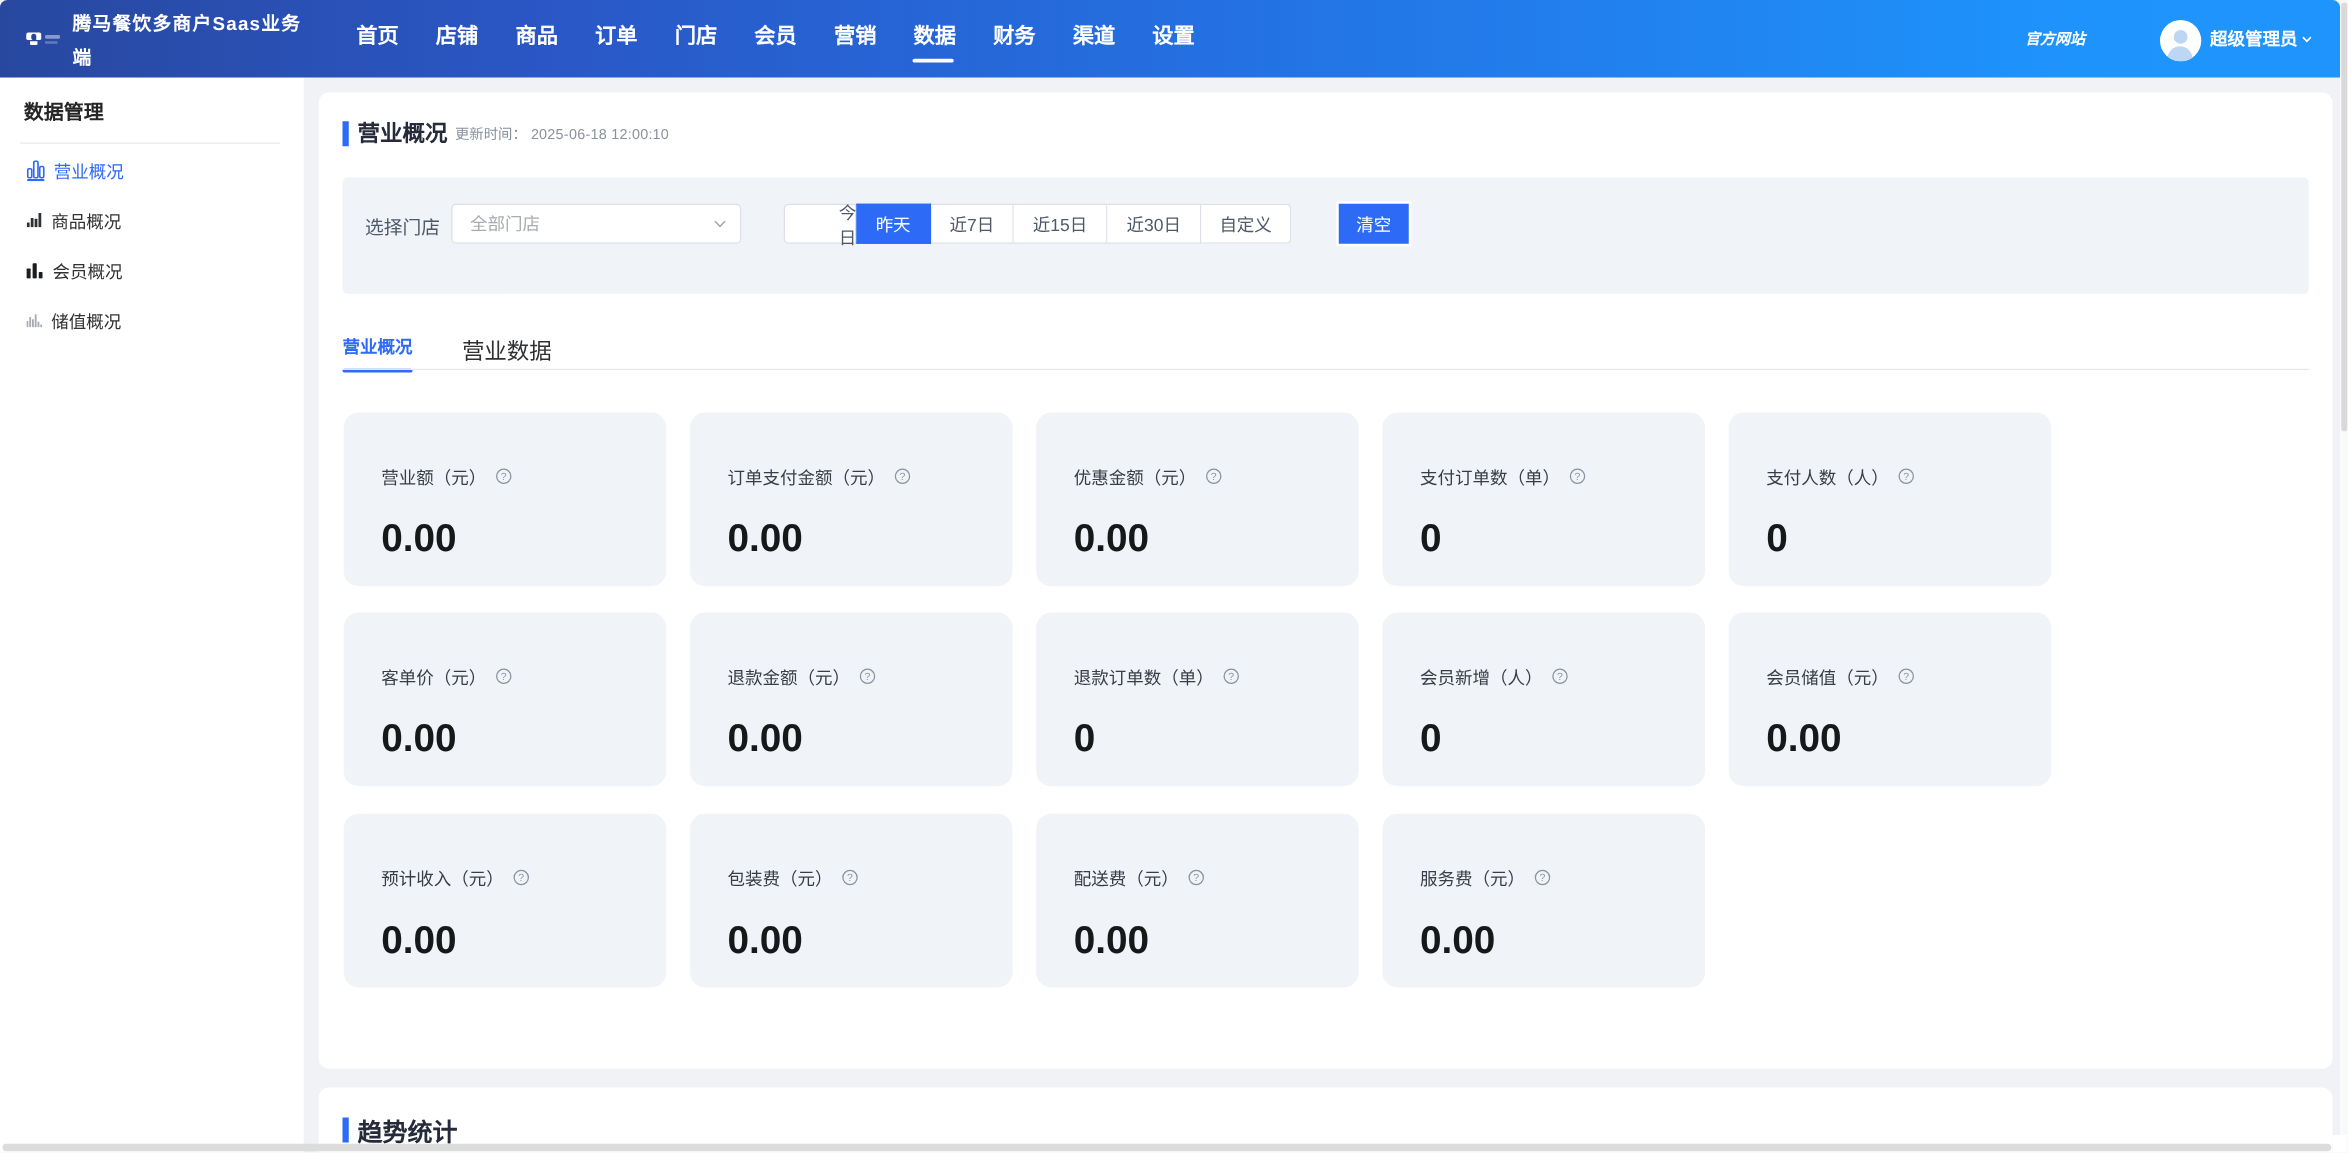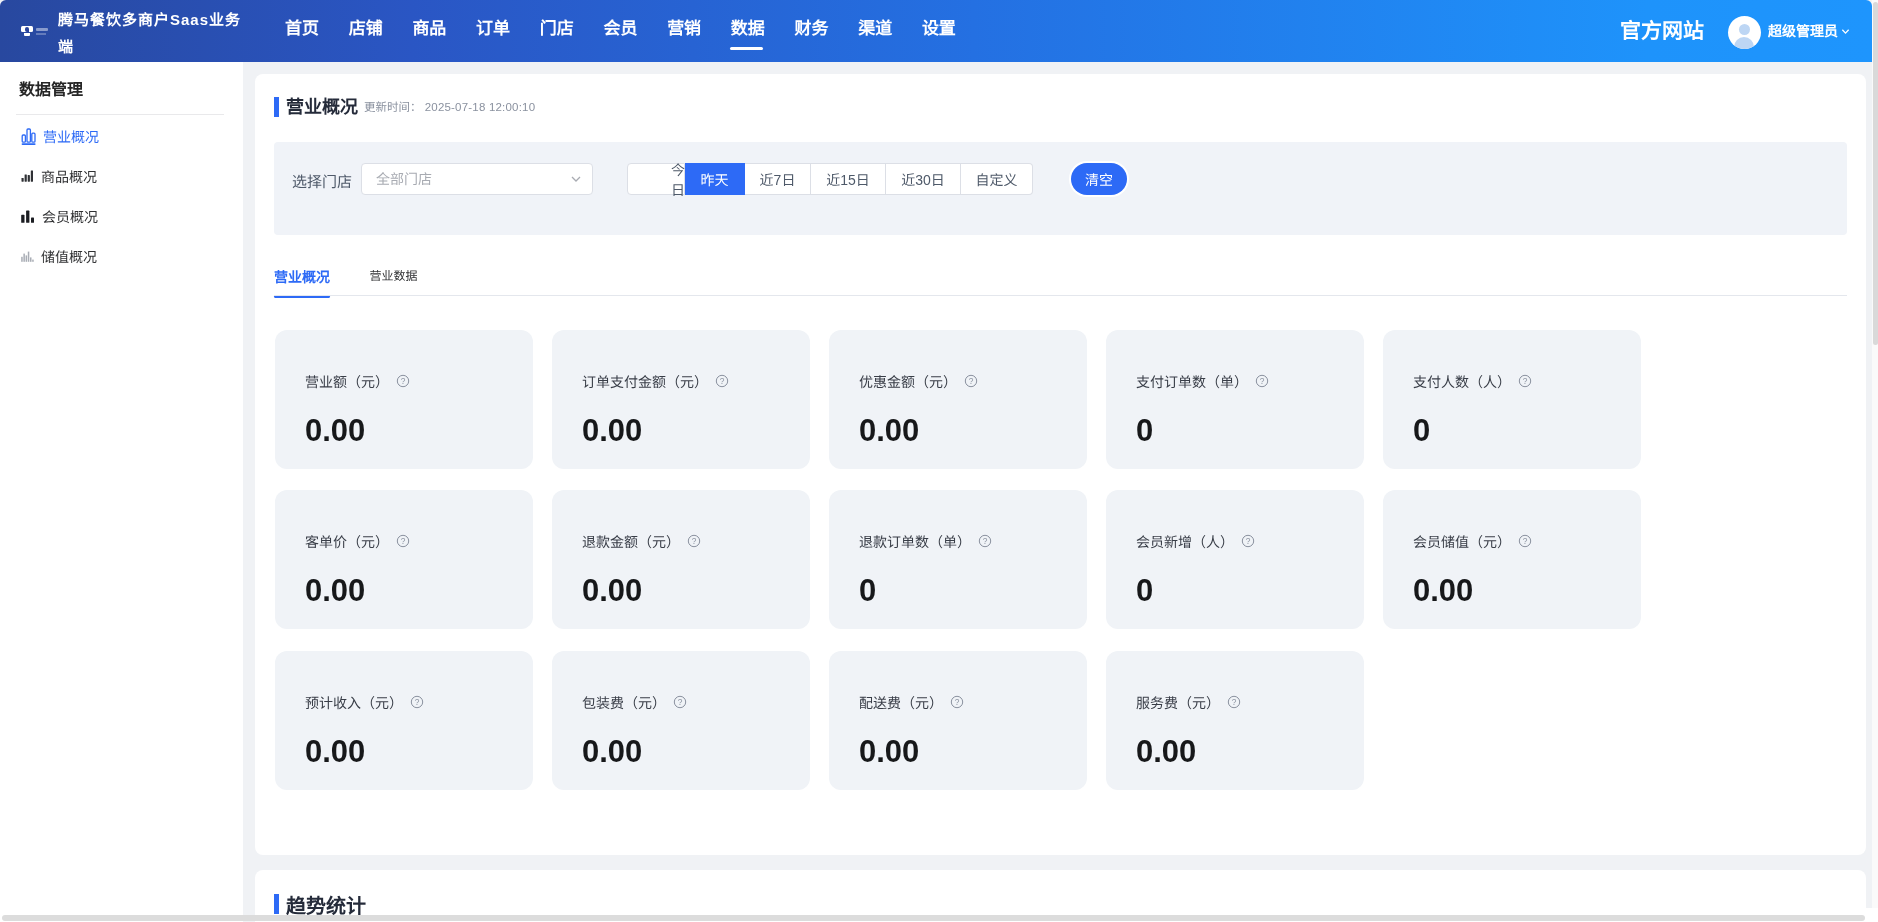--- a/index.html
+++ b/index.html
@@ -14,21 +14,21 @@
   color:#fff; border-radius:6px 6px 0 0; }
 #logoicon { position:absolute; left:21px; top:25.8px; width:11.5px; height:6.6px; background:#fff; border-radius:1.5px; }
 #logoicon:before { content:""; position:absolute; left:3.6px; top:1.4px; width:4.2px; height:4.4px; background:#29439b; border-radius:50% 50% 0 50%; }
 #logoicon:after { content:""; position:absolute; left:2.6px; top:7.4px; width:6.2px; height:3.2px; background:#fff; border-radius:0 0 1px 1px; }
 #logotxt { position:absolute; left:36px; top:28px; width:12px; height:3px; background:rgba(255,255,255,.45); border-radius:1px; }
 #logotxt:after { content:""; position:absolute; left:0; top:4.5px; width:10px; height:2px; background:rgba(255,255,255,.28); }
 #brand { position:absolute; left:58px; top:6px; width:196px; font-size:15px; font-weight:700; line-height:27px; letter-spacing:1px; }
 #nav { position:absolute; left:285px; top:0; height:52px; display:flex; align-items:center; }
 #nav span { display:block; width:34px; margin-right:29.7px; font-size:17px; font-weight:600; white-space:nowrap; }
 #navline { position:absolute; left:730px; top:46.5px; width:33px; height:3.5px; background:#fff; border-radius:2px; }
-#site { position:absolute; left:1620px; top:0; height:48px; line-height:62px; font-size:21px; font-weight:600; }
+#site { position:absolute; left:1620px; top:0; height:48px; line-height:62px; font-size:12px; font-weight:600;font-style:italic; }
 #avatar { position:absolute; left:1727.5px; top:15.5px; width:33px; height:33px; background:#fff; border-radius:50%; overflow:hidden; }
 #avatar .hd { position:absolute; left:11px; top:8.5px; width:11px; height:11px; border-radius:50%; background:#bdd6f4; }
 #avatar .bd { position:absolute; left:6.5px; top:21px; width:20px; height:12px; border-radius:10px 10px 0 0; background:#bdd6f4; }
 #uname { position:absolute; left:1768px; top:0; height:62px; line-height:62px; font-size:14px; font-weight:600; }
 #caret { position:absolute; left:1841px; top:27px; width:9px; height:9px; }
 
 
 #sidebar { position:absolute; left:0; top:62px; width:243px; height:860px; background:#fff; }
 #sb-title { position:absolute; left:19px; top:14px; font-size:16px; font-weight:700; color:#262626; }
 #sb-div { position:absolute; left:16px; top:52px; width:208px; height:1px; background:#e9e9eb; }
@@ -45,25 +45,25 @@
 
 #filter { position:absolute; left:19px; top:68px; width:1573px; height:93px; background:#f0f3f8; border-radius:4px; }
 #sel { position:absolute; left:106px; top:89px; width:232px; height:32px; background:#fff; border:1px solid #dcdfe6; border-radius:4px; }
 #sel .ph { position:absolute; left:14px; top:0; line-height:30px; font-size:14px; color:#a8abb2; }
 #sel svg { position:absolute; right:10px; top:9px; }
 #rg { position:absolute; left:372px; top:89px; height:32px; display:flex; }
 #rg span { display:flex; align-items:center; justify-content:center; height:32px; font-size:14px; color:#4e5969; background:#fff; border:1px solid #dcdfe6; border-left:none; }
 #rg span:first-child { border-left:1px solid #dcdfe6; border-radius:4px 0 0 4px;padding-left:44px; }
 #rg span:last-child { border-radius:0 4px 4px 0; }
 #rg span.on { background:#2d6af6; border-color:#2d6af6; color:#fff; }
-#clear { position:absolute; left:816px; top:89px; width:56px; height:32px; box-shadow:0 0 0 2px #fff; background:#2d6af6; color:#fff; font-size:14px; border-radius:16px; display:flex; align-items:center; justify-content:center; }
+#clear { position:absolute; left:816px; top:89px; width:56px; height:32px; box-shadow:0 0 0 2px #fff; background:#2d6af6; color:#fff; font-size:14px; border-radius:0; display:flex; align-items:center; justify-content:center; }
 
 #tabs { position:absolute; left:19px; top:192px; }
 #tabs .t1 { position:absolute; left:0; top:0; font-size:14px; font-weight:600; color:#2d6af6; white-space:nowrap; }
-#tabs .t2 { position:absolute; left:95.5px; top:0; font-size:12px; color:#303133; white-space:nowrap; }
+#tabs .t2 { position:absolute; left:95.5px; top:0; font-size:18px; color:#303133; white-space:nowrap; }
 #tabline { position:absolute; left:19px; top:220.5px; width:56px; height:3px; background:#2d6af6; border-radius:2px; }
 #tabdiv { position:absolute; left:19px; top:221px; width:1573px; height:1px; background:#e4e7ed; }
 
 .sbox { position:absolute; width:258px; height:139px; background:#f0f3f7; border-radius:12px; }
 .sbox .lb { position:absolute; left:30px; top:40.5px; font-size:14px; color:#383d47; display:flex; align-items:center; white-space:nowrap; }
 .sbox .lb svg { margin-left:7px; }
 .sbox .vl { position:absolute; left:30px; top:85px; font-size:31px; font-weight:700; color:#17181a; line-height:1; }
 
 
 #vtrack { position:absolute; left:1872px; top:0; width:6px; height:922px; background:#fafafa; }
@@ -119,21 +119,21 @@
           <rect x="11.2" y="8.6" width="1.5" height="2.2"></rect>
         </g>
       </svg>
     储值概况
   </div>
 </div>
 
 <div id="card1">
   <div class="cap-bar" style="left:19px; top:23px; height:20px;"></div>
   <div class="cap-title" style="left:31px; top:18px; font-size:18px;">营业概况</div>
-  <div id="upd">更新时间：&nbsp;<span style="font-size:11.5px;letter-spacing:.2px;">2025-07-18 12:00:10</span></div>
+  <div id="upd">更新时间：&nbsp;<span style="font-size:11.5px;letter-spacing:.2px;">2025-06-18 12:00:10</span></div>
 
   <div id="filter"></div>
   <div class="abs" style="left:37px; top:96px; font-size:15px; color:#4e5969;">选择门店</div>
   <div id="sel">
     <div class="ph">全部门店</div>
     <svg width="12" height="12" viewBox="0 0 12 12">
         <path d="M2 4 L6 8 L10 4" fill="none" stroke="#a8abb2" stroke-width="1.3"></path>
       </svg>
   </div>
   <div id="rg">

